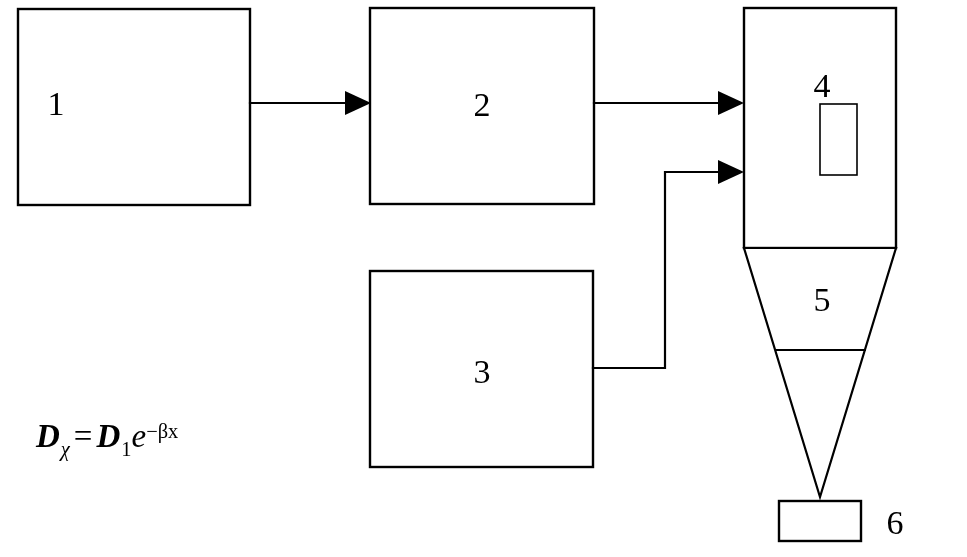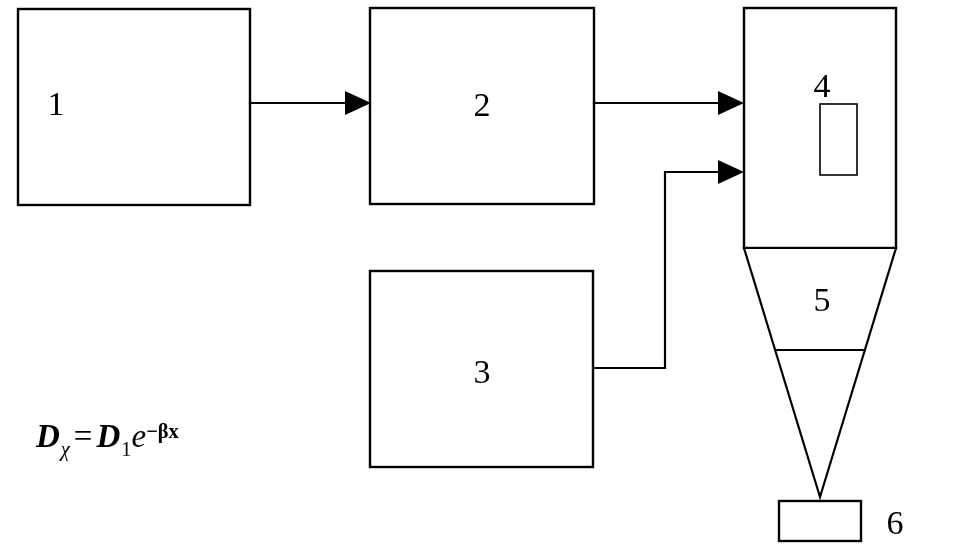--- a/index.html
+++ b/index.html
@@ -92,21 +92,20 @@
     vertical-align: -0.42em;
     padding-left: 1px;
   }
   #equation sub.upright {
     font-style: normal;
   }
   #equation sup {
     font-size: 0.62em;
     vertical-align: 0.46em;
     font-style: normal;
-    font-weight: bold;
   }
 </style>
 </head>
 <body>
 
 <div id="diagram-root">
 
   <svg class="flowsheet" viewBox="0 0 967 557">
 
     <rect class="unit-box" x="18" y="9" width="232" height="196"></rect>

